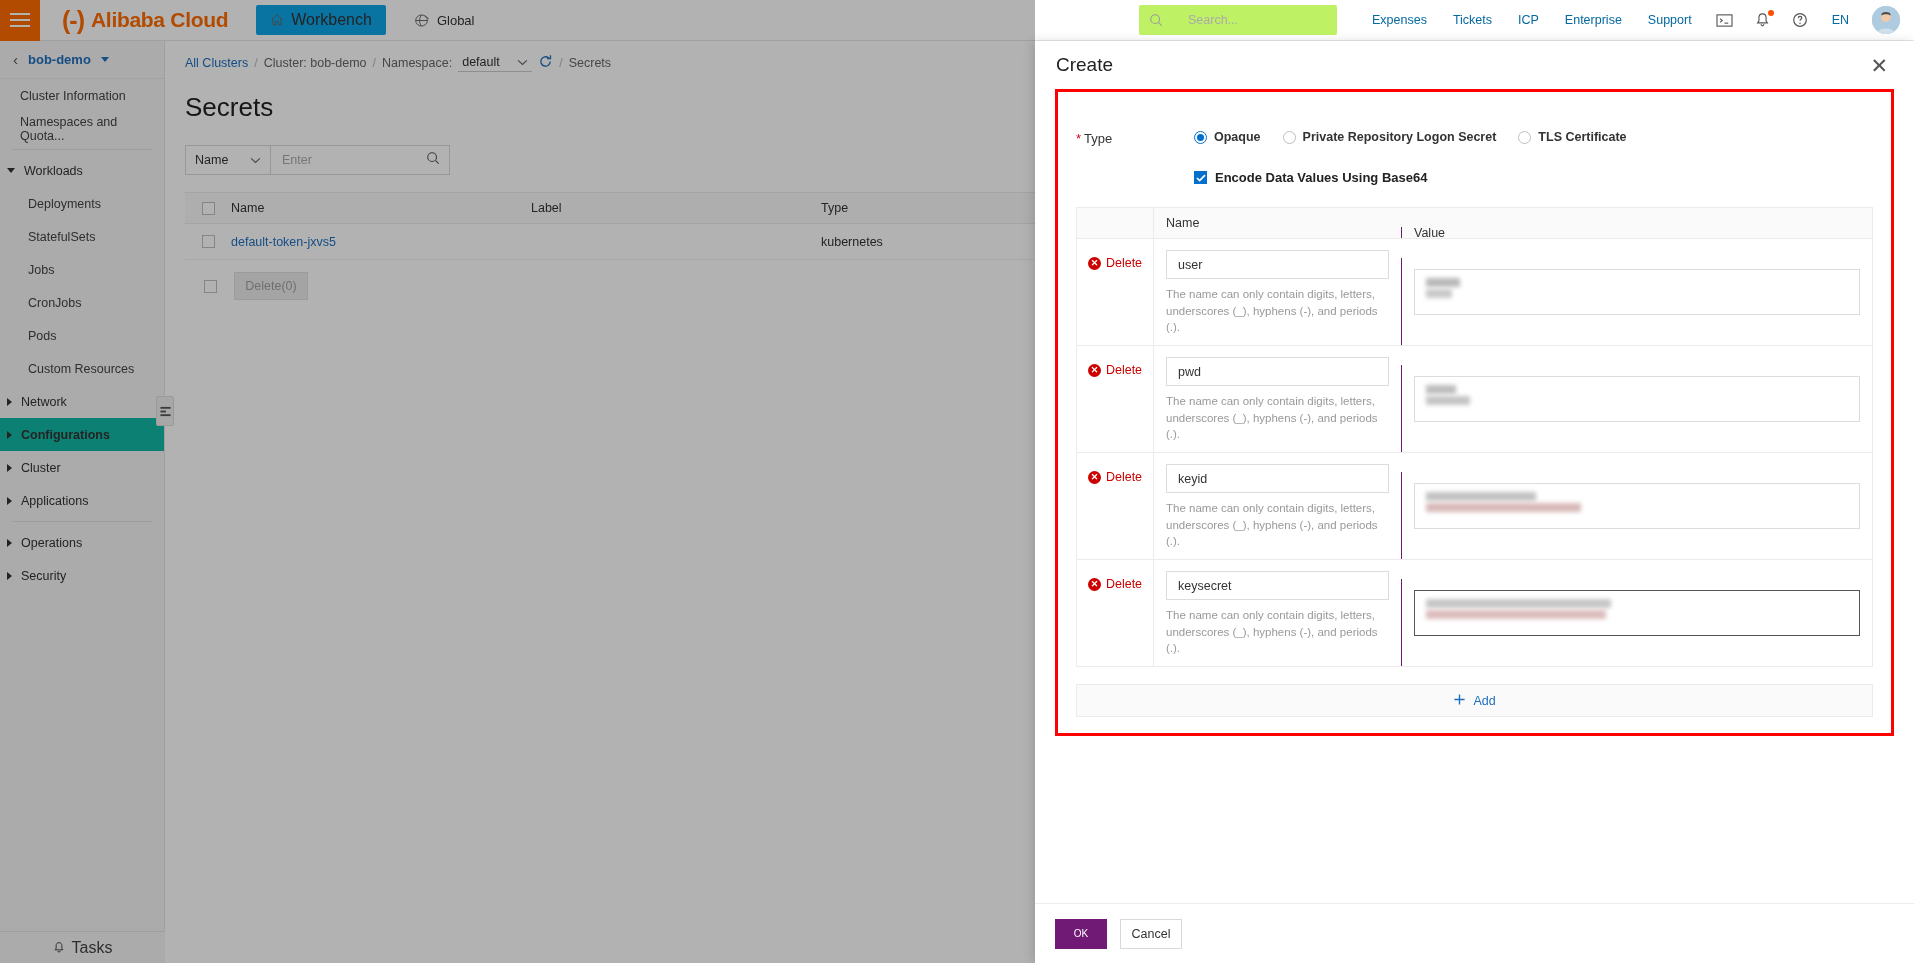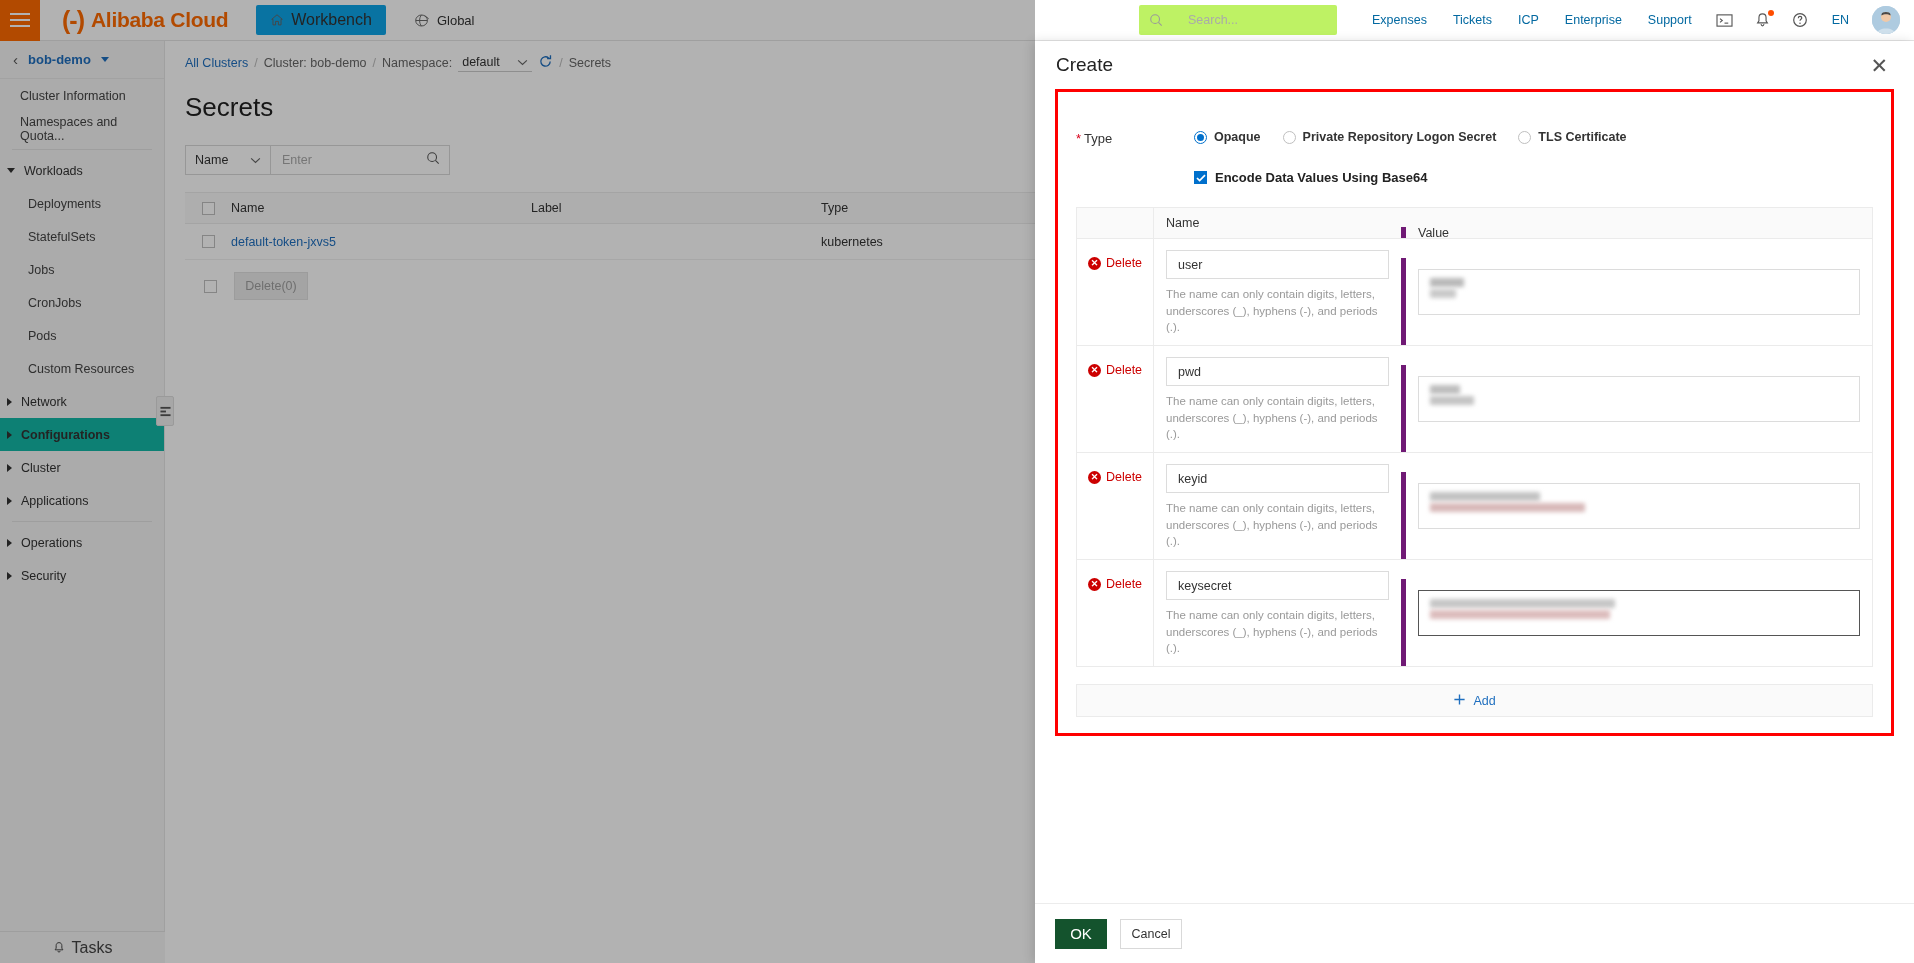--- a/index.html
+++ b/index.html
@@ -243,21 +243,21 @@
 
   .dtable { margin-top: 22px; border:1px solid #ebebeb; border-bottom:none; }
   .dt-head {
     display:flex; height:31px; background:#fafafa; border-bottom:1px solid #ebebeb;
     font-size:12.5px; color:#333;
   }
   .dt-c1 { width:76px; flex:0 0 auto; display:flex;align-items:center;justify-content:center; }
   .dt-c2 { width:248px; flex:0 0 auto; display:flex;align-items:center; padding-left:12px;
            border-left:1px solid #ebebeb; }
   .dt-c3 { flex:1 1 auto; display:flex;align-items:center; padding-left:12px;
-           border-left:5px solid #701a75;margin-top:19px; }
+           border-left:1px solid #701a75;margin-top:19px; }
   .dt-row { display:flex; border-bottom:1px solid #ebebeb; min-height:73px; }
   .dt-row .dt-c1 { align-items:flex-start; padding-top:17px; }
   .dt-row .dt-c2 { align-items:flex-start; flex-direction:column; padding:11px 12px 9px 12px; }
   .dt-row .dt-c3 { align-items:flex-start; padding:11px 12px 9px 12px; }
   .del-btn {
     display:flex; align-items:center; gap:5px; color:#c00; font-size:12.5px; cursor:pointer;
   }
   .del-ico {
     width:13px;height:13px;border-radius:50%;background:#c00;color:#fff;
     font-size:9px; display:inline-flex;align-items:center;justify-content:center;
@@ -283,22 +283,22 @@
     margin-top:17px; height:33px; border:1px solid #ebebeb; background:#fafafa;
     display:flex;align-items:center;justify-content:center; gap:7px;
     color:#1f6fbf; font-size:12.5px; cursor:pointer;
   }
 
   .drawer-foot {
     height:60px; border-top:1px solid #ececec; display:flex; align-items:center;
     gap:13px; padding-left:20px; flex:0 0 auto;
   }
   .btn-primary {
-    width:52px;height:30px;background:#14532d;color:#fff;border:none;
-    font-size:15px; cursor:pointer; font-family:"Liberation Sans",sans-serif;
+    width:52px;height:30px;background:#701a75;color:#fff;border:none;
+    font-size:10px; cursor:pointer; font-family:"Liberation Sans",sans-serif;
   }
   .btn-default {
     width:62px;height:30px;background:#fff;color:#333;border:1px solid #d9d9d9;
     font-size:12.5px; cursor:pointer; font-family:"Liberation Sans",sans-serif;
   }
 </style>
 </head>
 <body>
 
 <div id="page-root">

